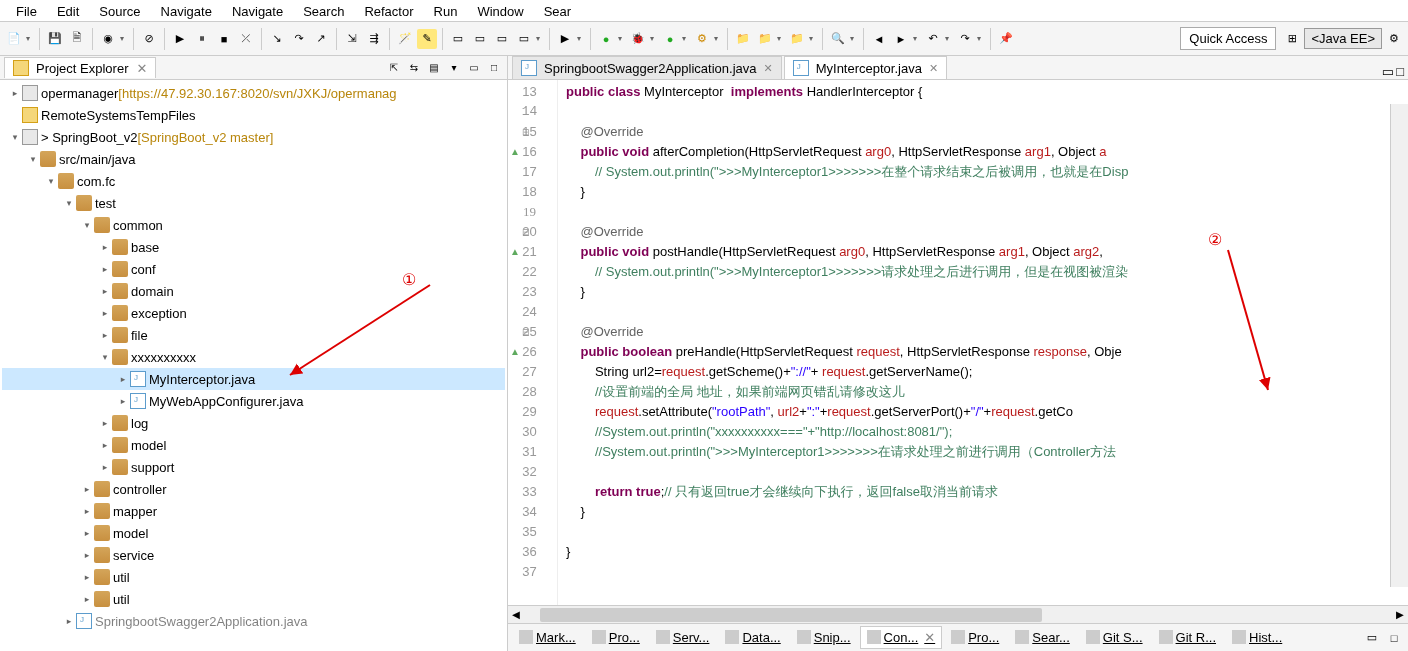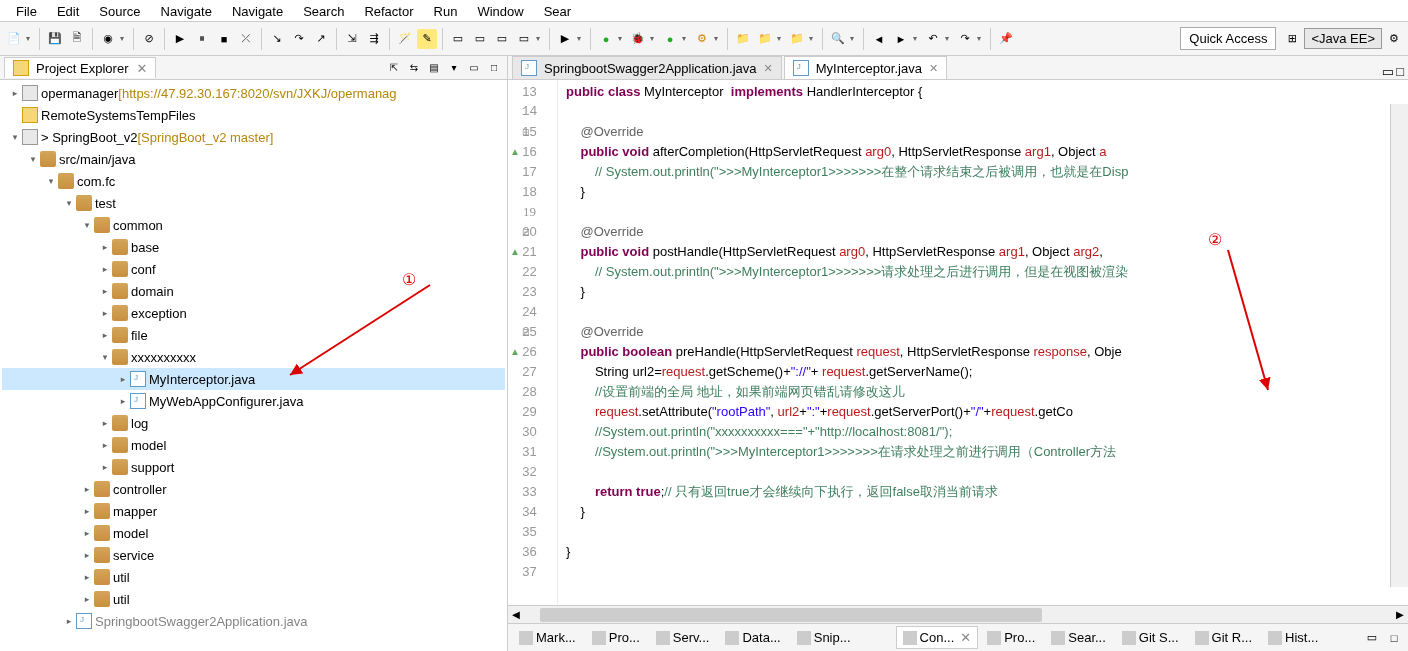--- a/index.html
+++ b/index.html
@@ -42,22 +42,22 @@
 .kw { color: #7f0055; font-weight: bold; }
 .str { color: #2a00ff; }
 .comm { color: #3f7f5f; }
 .ann { color: #646464; }
 .param { color: #b91c1c; }
 .hscroll { height: 18px; border-top: 1px solid #ccc; background: #f0f0f0; display: flex; align-items: center; }
 .hscroll-track { flex: 1; height: 14px; background: #f0f0f0; margin: 0 16px; position: relative; }
 .hscroll-thumb { position: absolute; left: 0; width: 60%; height: 100%; background: #cdcdcd; border-radius: 2px; }
 .vscroll { position: absolute; right: 0; top: 24px; bottom: 18px; width: 18px; background: #f0f0f0; border-left: 1px solid #ccc; }
 .bottom-panel { height: 28px; background: #f5f5f5; border-top: 1px solid #ccc; display: flex; align-items: center; padding: 0 4px; gap: 2px; }
-.bview { padding: 3px 6px; display: flex; align-items: center; gap: 3px; font-size: 12px; cursor: pointer; border: 1px solid transparent; }
-.bview.active { background: #fff; border: 1px solid #ccc; margin-left: 36px; }
+.bview { padding: 3px 6px; display: flex; align-items: flex-start; gap: 3px; font-size: 12px; cursor: pointer; border: 1px solid transparent; text-decoration: underline; }
+.bview.active { background: #fff; border: 1px solid #ccc; }
 .bview .vi { width: 14px; height: 14px; background: #ccc; display: inline-block; }
 .ov-marker { color: #5faa5f; font-size: 10px; }
 .annot { position: absolute; color: #d00; font-size: 16px; font-family: serif; pointer-events: none; }
 .arrow-svg { position: absolute; pointer-events: none; }
 </style>
 </head>
 <body>
 
 <div class="menubar" id="menubar">
     <span>File</span>

